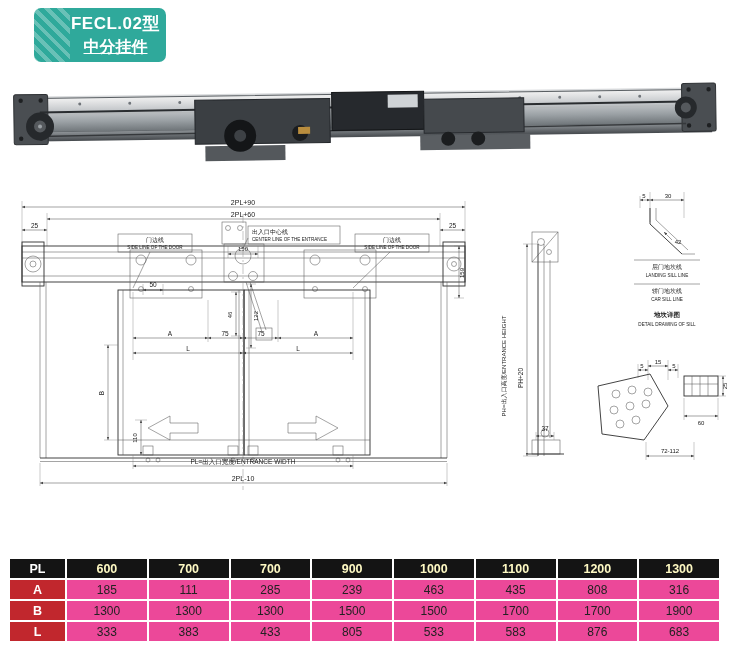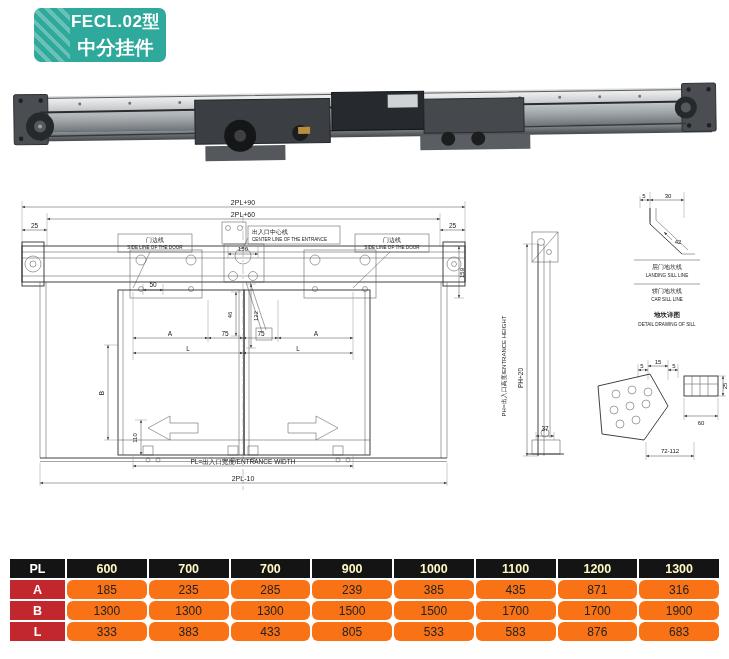--- a/index.html
+++ b/index.html
@@ -7,21 +7,21 @@
   .page { position:relative; width:729px; height:659px; background:#fff; overflow:hidden; }
 
   
   .badge { position:absolute; left:34px; top:8px; width:132px; height:54px;
            background:#2FA99B; border-radius:7px; display:flex; align-items:center; }
   .badge-stripes { position:absolute; left:0; top:0; bottom:0; width:36px;
            border-radius:7px 0 0 7px;
            background:repeating-linear-gradient(45deg, rgba(255,255,255,.28) 0 4px, rgba(255,255,255,0) 4px 9px); }
   .badge-lines { position:relative; width:100%; text-align:center; padding-left:31px; color:#fff; font-weight:bold; }
   .badge-l1 { font-size:17px; letter-spacing:.5px; }
-  .badge-l2 { font-size:19px; margin-top:2px; }
+  .badge-l2 { font-size:16px; margin-top:2px;text-decoration:underline; }
 
   
   .mech { position:absolute; left:0; top:82px; }
   .draw { position:absolute; left:0; top:188px; }
 
   .ol  { stroke:#2e2e2e; fill:none; stroke-width:.9; }
   .tl  { stroke:#5a5a5a; fill:none; stroke-width:.55; }
   .dim { stroke:#444;    fill:none; stroke-width:.5; }
   .ext { stroke:#7a7a7a; fill:none; stroke-width:.4; }
   .cl  { stroke:#8a8a8a; fill:none; stroke-width:.5; stroke-dasharray:9 3 2 3; }
@@ -30,21 +30,21 @@
   .t6  { font-size:6px; }  .t5  { font-size:4.6px; }
   .tb  { font-size:6.5px; font-weight:bold; }
 
   
   .spec-table { position:absolute; left:8px; top:557px; width:713px;
                 border-collapse:separate; border-spacing:2px; background:#fff; table-layout:fixed; }
   .spec-table td { height:19px; text-align:center; vertical-align:middle; font-size:12px; padding:0;margin-top:8px; }
   .spec-table td.corner { background:#141414; color:#fff; font-weight:bold; width:55px; font-size:12.5px; }
   .spec-table td.hdr    { background:#141414; color:#fef9c3; font-weight:bold; font-size:12.5px; }
   .spec-table td.lbl    { background:#C1272D; color:#fff; font-weight:bold; font-size:12.5px; }
-  .spec-table td.cell   { background:#f97316; color:#222;border-radius:6px; }
+  .spec-table td.cell   { background:#ec4899; color:#222; }
 </style>
 </head>
 <body>
 
 <div class="page">
 
   <div class="badge">
     <div class="badge-stripes"></div>
     <div class="badge-lines">
       <div class="badge-l1">FECL.02型</div>
@@ -382,26 +382,26 @@
       <td class="hdr">700</td>
       <td class="hdr">900</td>
       <td class="hdr">1000</td>
       <td class="hdr">1100</td>
       <td class="hdr">1200</td>
       <td class="hdr">1300</td>
     </tr>
     <tr>
       <td class="lbl">A</td>
       <td class="cell">185</td>
-      <td class="cell">235</td>
+      <td class="cell">111</td>
       <td class="cell">285</td>
       <td class="cell">239</td>
-      <td class="cell">385</td>
+      <td class="cell">463</td>
       <td class="cell">435</td>
-      <td class="cell">871</td>
+      <td class="cell">808</td>
       <td class="cell">316</td>
     </tr>
     <tr>
       <td class="lbl">B</td>
       <td class="cell">1300</td>
       <td class="cell">1300</td>
       <td class="cell">1300</td>
       <td class="cell">1500</td>
       <td class="cell">1500</td>
       <td class="cell">1700</td>

